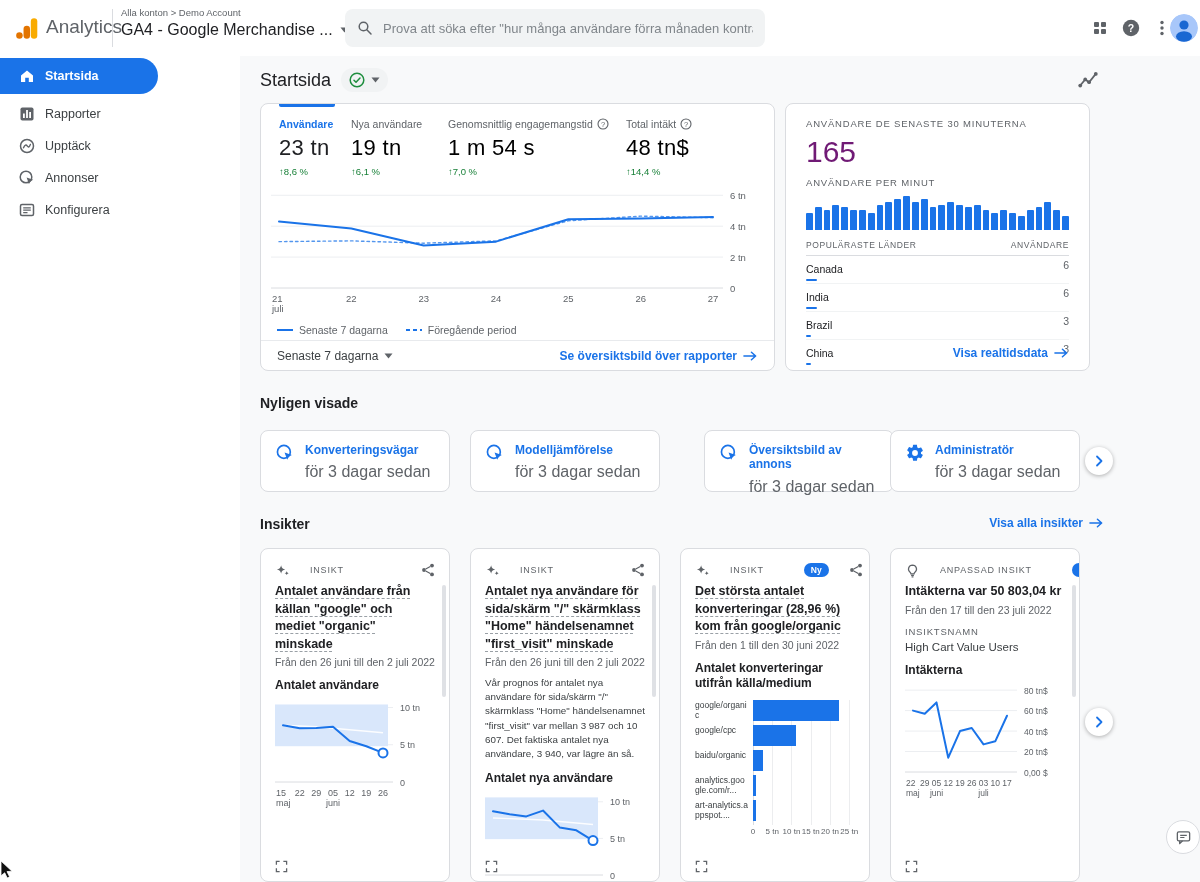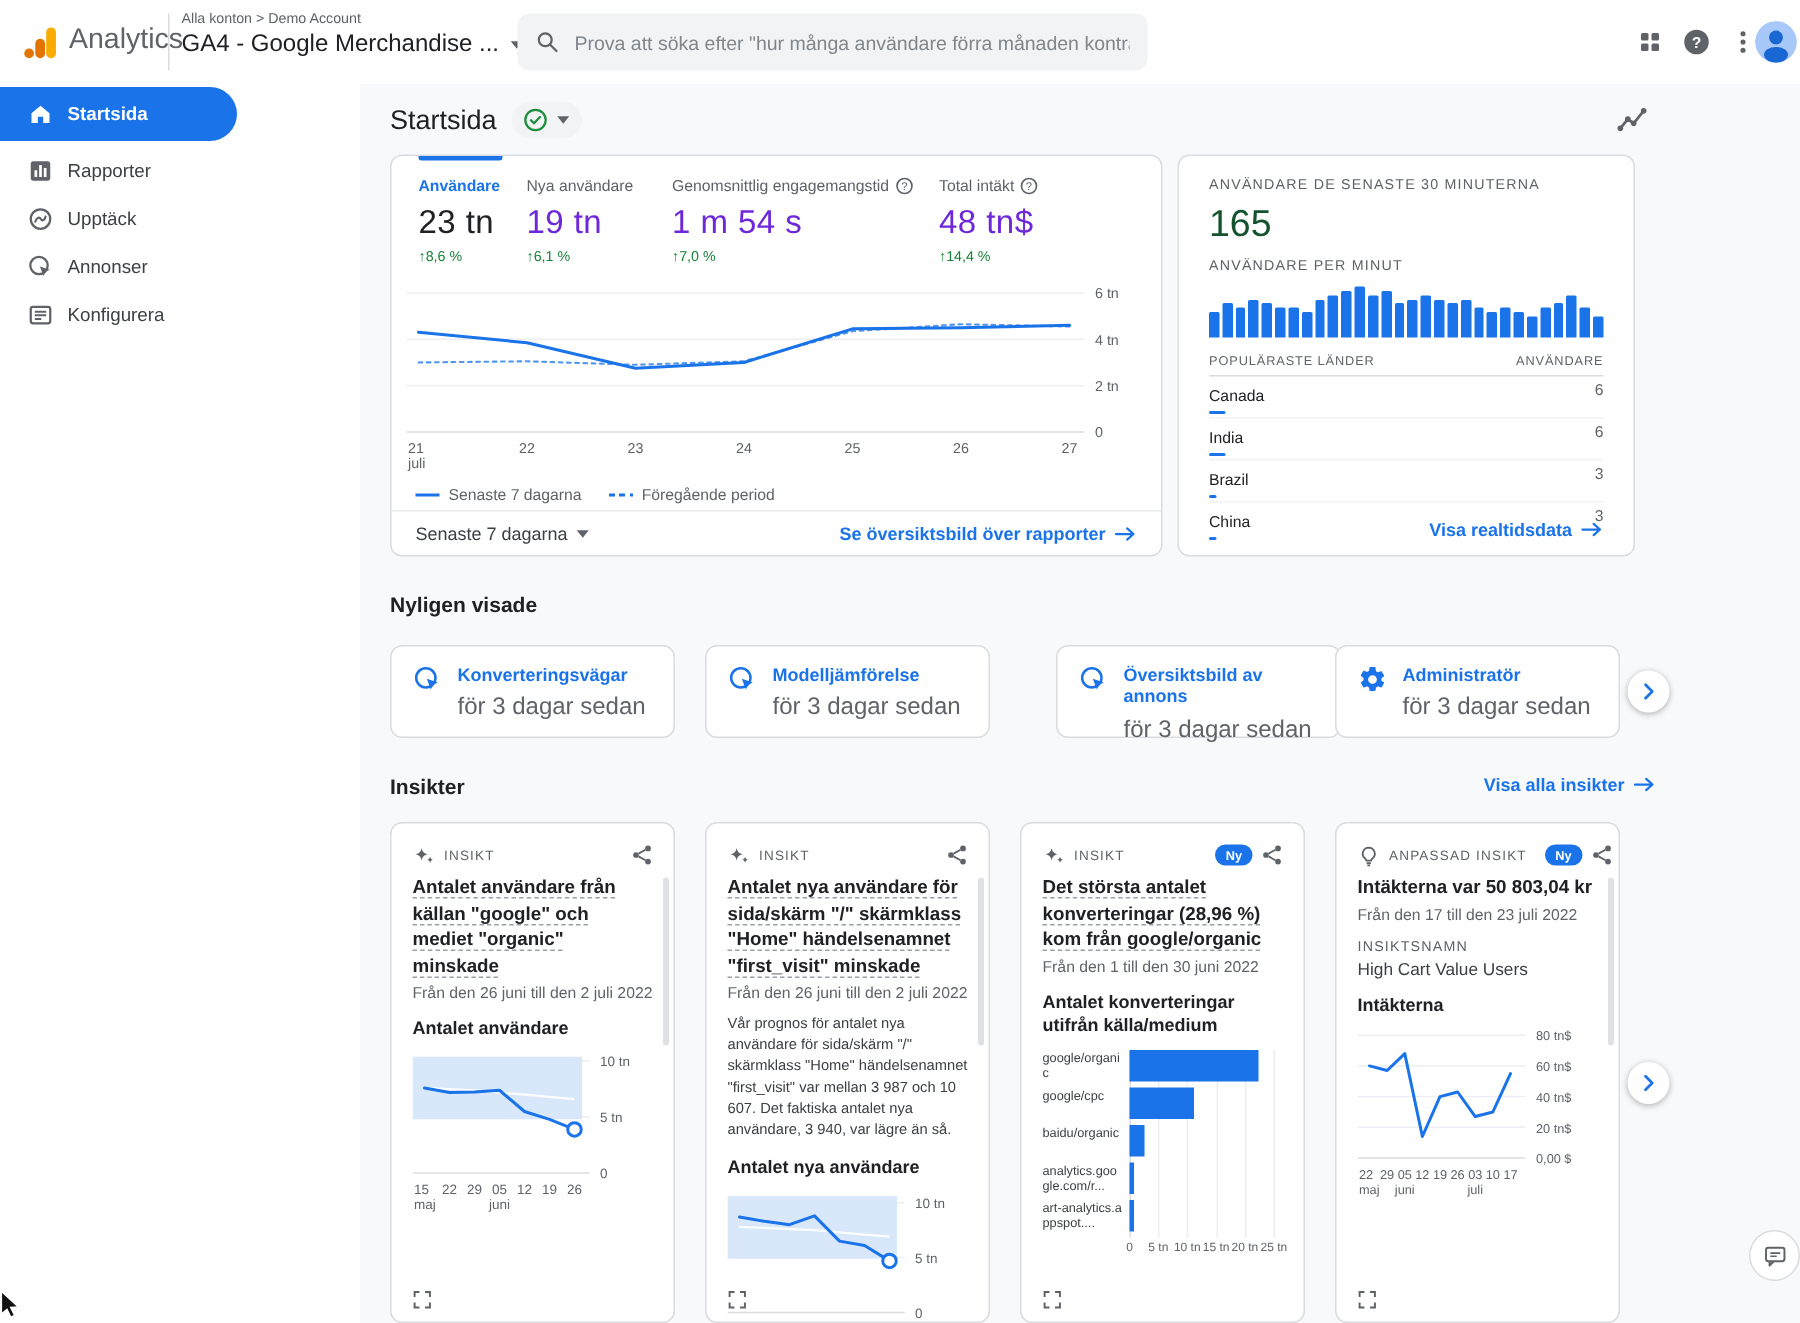--- a/index.html
+++ b/index.html
@@ -39,38 +39,38 @@
     padding:4px 8px;cursor:pointer}
   .customize-btn{position:absolute;left:1078px;top:70px;cursor:pointer}
   .card{position:absolute;background:#fff;border:1px solid #dadce0;border-radius:8px}
   
   .ov-card{left:260px;top:103px;width:515px;height:268px}
   .tab-indicator{position:absolute;left:18px;top:0;width:56px;height:3px;background:#1a73e8;
     border-radius:0 0 2px 2px}
   .metric{position:absolute;top:14px;cursor:pointer}
   .m-label{display:flex;align-items:center;gap:4px;font-size:10.5px;color:#5f6368}
   .metric.sel .m-label{color:#1a73e8;font-weight:bold}
-  .m-value{font-size:22px;color:#6d28d9;margin-top:5px;letter-spacing:.3px}
+  .m-value{font-size:22px;color:#000000;margin-top:5px;letter-spacing:.3px}
   .metric.sel .m-value{color:#202124}
   .m-delta{font-size:9.5px;color:#188038;margin-top:5px}
   .ov-chart{position:absolute;left:10px;top:78px;width:505px;height:136px}
   .ov-legend{position:absolute;left:16px;top:220px;display:flex;gap:18px;align-items:center}
   .legend-item{display:flex;align-items:center;gap:6px;font-size:10.5px;color:#5f6368}
   .legend-line{width:16px;height:2px;background:#1a73e8}
   .legend-dash{width:16px;height:2px;
     background:repeating-linear-gradient(90deg,#1a73e8 0 4px,transparent 4px 7px)}
   .ov-footer{position:absolute;left:0;right:0;bottom:0;height:30px;border-top:1px solid #e8eaed;
     display:flex;align-items:center;justify-content:space-between;padding:0 16px}
   .range-picker{display:flex;align-items:center;gap:6px;font-size:12px;color:#3c4043;cursor:pointer}
   .blue-link{display:flex;align-items:center;gap:6px;font-size:12px;color:#1a73e8;
     font-weight:bold;cursor:pointer;white-space:nowrap}
   
   .rt-card{left:785px;top:103px;width:305px;height:268px;padding:14px 20px 10px}
   .micro-label{font-size:9.5px;letter-spacing:.8px;color:#5f6368}
-  .rt-value{font-size:25px;color:#14532d;margin-top:6px}
+  .rt-value{font-size:30px;color:#701a75;margin-top:6px}
   .rt-sub{margin-top:8px}
   .rt-bars{display:flex;align-items:flex-end;gap:2px;height:34px;margin-top:8px}
   .rt-bar{flex:1;background:#1a73e8;border-radius:1px 1px 0 0}
   .rt-table{margin-top:10px}
   .rt-thead{display:flex;justify-content:space-between;font-size:8.5px;letter-spacing:.6px;
     color:#5f6368;padding-bottom:5px;border-bottom:1px solid #dadce0}
   .country-row{display:flex;align-items:flex-start;padding:3px 0 2px;border-bottom:1px solid #f1f3f4}
   .country-cell{flex:1;padding-right:8px}
   .country-name{font-size:10.5px;color:#202124}
   .country-bar{height:2px;background:#1a73e8;margin-top:2px;border-radius:1px}
@@ -81,21 +81,21 @@
   
   .recent-card{top:430px;width:190px;height:62px;padding:12px 14px;display:flex;gap:10px;
     align-items:flex-start;cursor:pointer}
   .recent-label{font-size:12px;color:#1a73e8;font-weight:bold;line-height:1.2}
   .recent-time{font-size:16px;color:#5f6368;margin-top:6px}
   .chevron-btn{position:absolute;width:28px;height:28px;border-radius:50%;background:#fff;
     box-shadow:0 1px 4px rgba(0,0,0,.3);display:flex;align-items:center;justify-content:center;
     cursor:pointer;z-index:15}
   
   .insight-card{top:548px;width:190px;height:334px;padding:14px 14px 0;overflow:hidden}
-  .ic-header{display:flex;align-items:center;gap:6px;height:14px}
+  .ic-header{display:flex;align-items:center;gap:20px;height:14px}
   .ic-kind{font-size:9px;letter-spacing:.8px;color:#5f6368;flex:0 1 auto;white-space:nowrap}
   .ic-spacer{flex:1}
   .ny-badge{background:#1a73e8;color:#fff;font-size:8.5px;font-weight:bold;border-radius:9px;
     padding:2px 7px}
   .ic-title{margin-top:6px;font-size:12.5px;line-height:1.4;font-weight:bold;color:#202124;
     cursor:pointer}
   .ic-title.dashed{text-decoration:underline dashed #9aa0a6 1px;text-underline-offset:3px}
   .ic-date{margin-top:3px;font-size:10.5px;color:#5f6368}
   .ic-body{margin-top:8px;font-size:9.8px;line-height:1.45;color:#3c4043}
   .ic-sub{margin-top:10px;font-size:12px;font-weight:bold;color:#202124;line-height:1.3}

